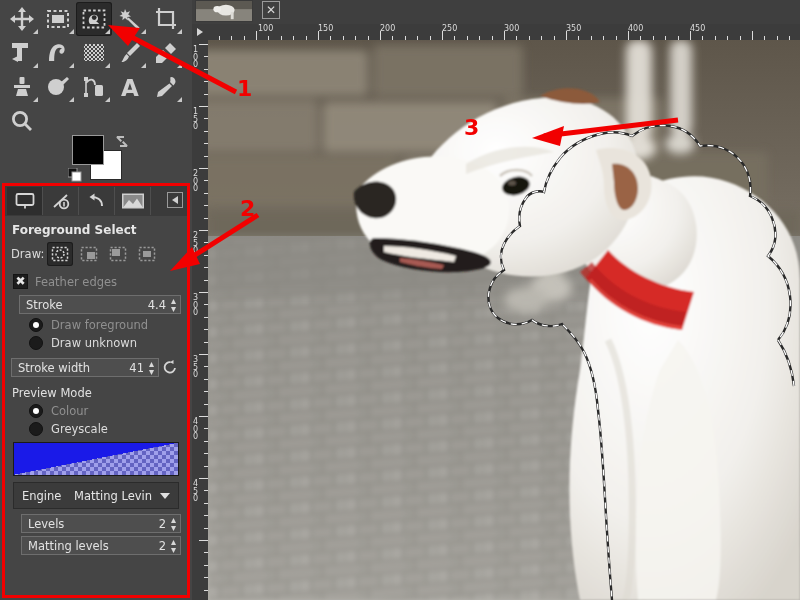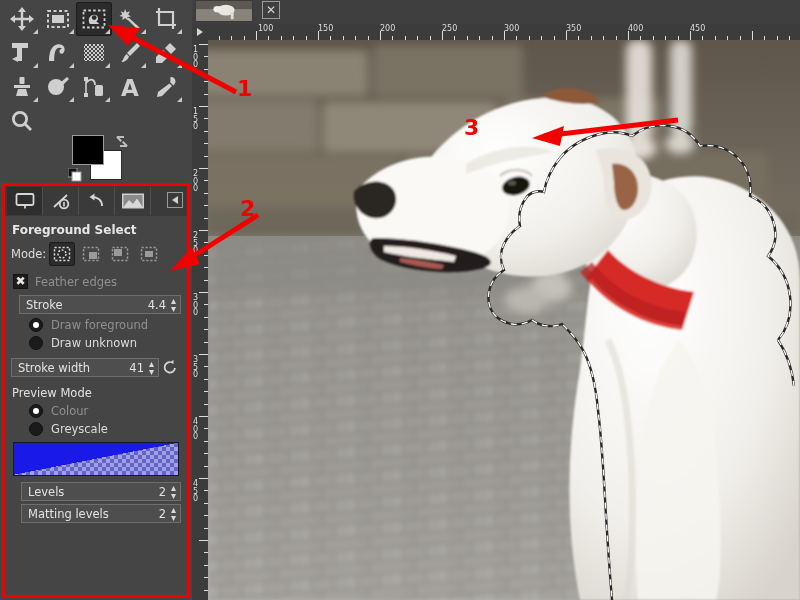--- a/index.html
+++ b/index.html
@@ -491,21 +491,21 @@
         <div id="tab-menu-btn">
             <span class="ar"></span>
           </div>
       </div>
 
       <div class="opt-body">
 
         <div class="opt-title">Foreground Select</div>
 
         <div class="row" id="mode-row">
-          <span class="lbl">Mode:</span>
+          <span class="lbl">Draw:</span>
           <div class="mode-btn sel">
             <svg width="18" height="16" viewBox="0 0 18 16">
               <rect x="1.5" y="1.5" width="15" height="13" fill="none" stroke="#d5d5d5" stroke-width="1.5" stroke-dasharray="2.2,1.8"></rect>
               <circle cx="9" cy="8" r="4" fill="none" stroke="#d5d5d5" stroke-width="1.5" stroke-dasharray="2,1.6"></circle>
             </svg>
           </div>
           <div class="mode-btn">
             <svg width="18" height="16" viewBox="0 0 18 16">
               <rect x="1.5" y="1.5" width="15" height="13" fill="none" stroke="#9a9a9a" stroke-width="1.5" stroke-dasharray="2.2,1.8"></rect>
               <rect x="7" y="6" width="8" height="7" fill="#9a9a9a"></rect>
@@ -568,20 +568,25 @@
         <div class="radio-row">
           <span class="radio"></span>
           <span class="lbl">Greyscale</span>
         </div>
 
         <div id="grad-box">
           <div id="grad-checks"></div>
           <div id="grad-solid"></div>
         </div>
 
+        <div id="engine-combo">
+          <span class="ename">Engine</span>
+          <span class="eval">Matting Levin</span>
+          <span class="chevron"></span>
+        </div>
 
         <div class="spin indent">
           <span class="sname">Levels</span>
           <span class="sval">2</span>
           <span class="sarrows">▴<br>▾</span>
         </div>
         <div class="spin indent">
           <span class="sname">Matting levels</span>
           <span class="sval">2</span>
           <span class="sarrows">▴<br>▾</span>

